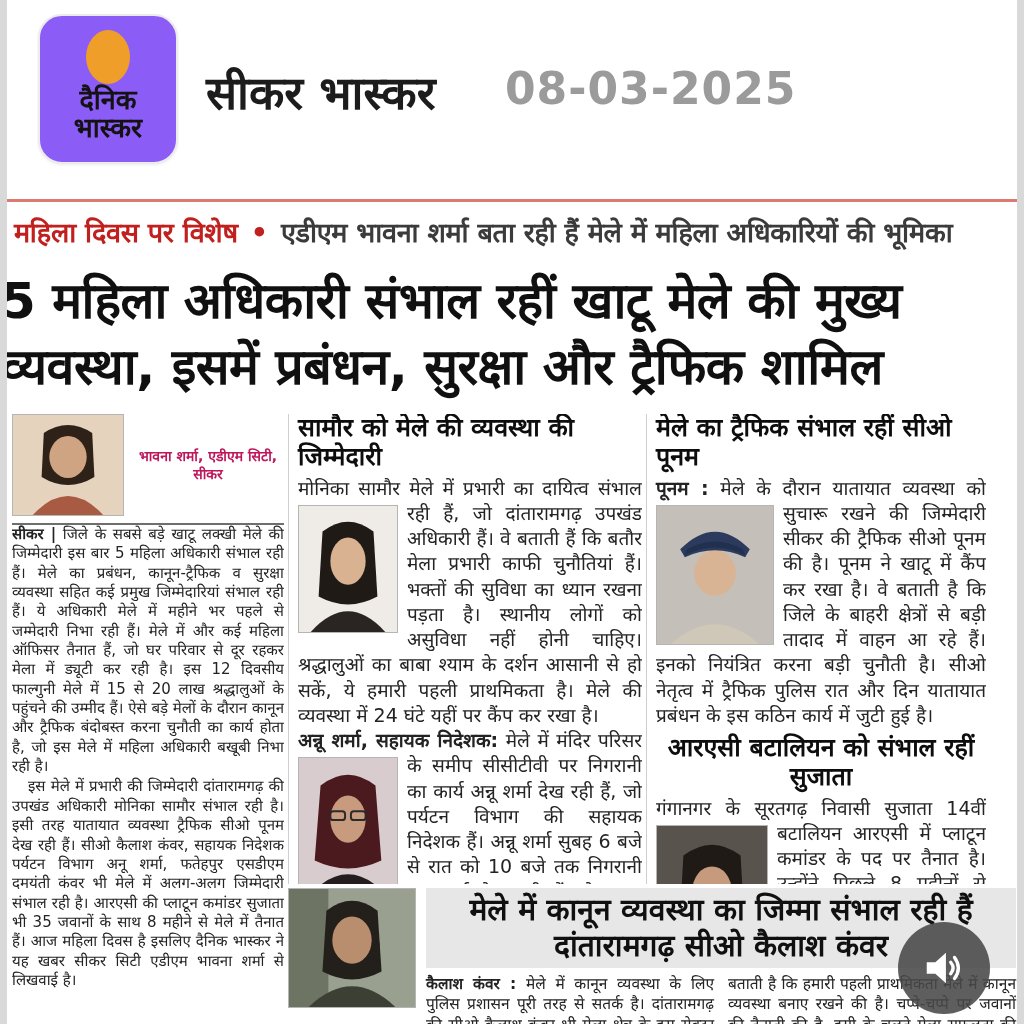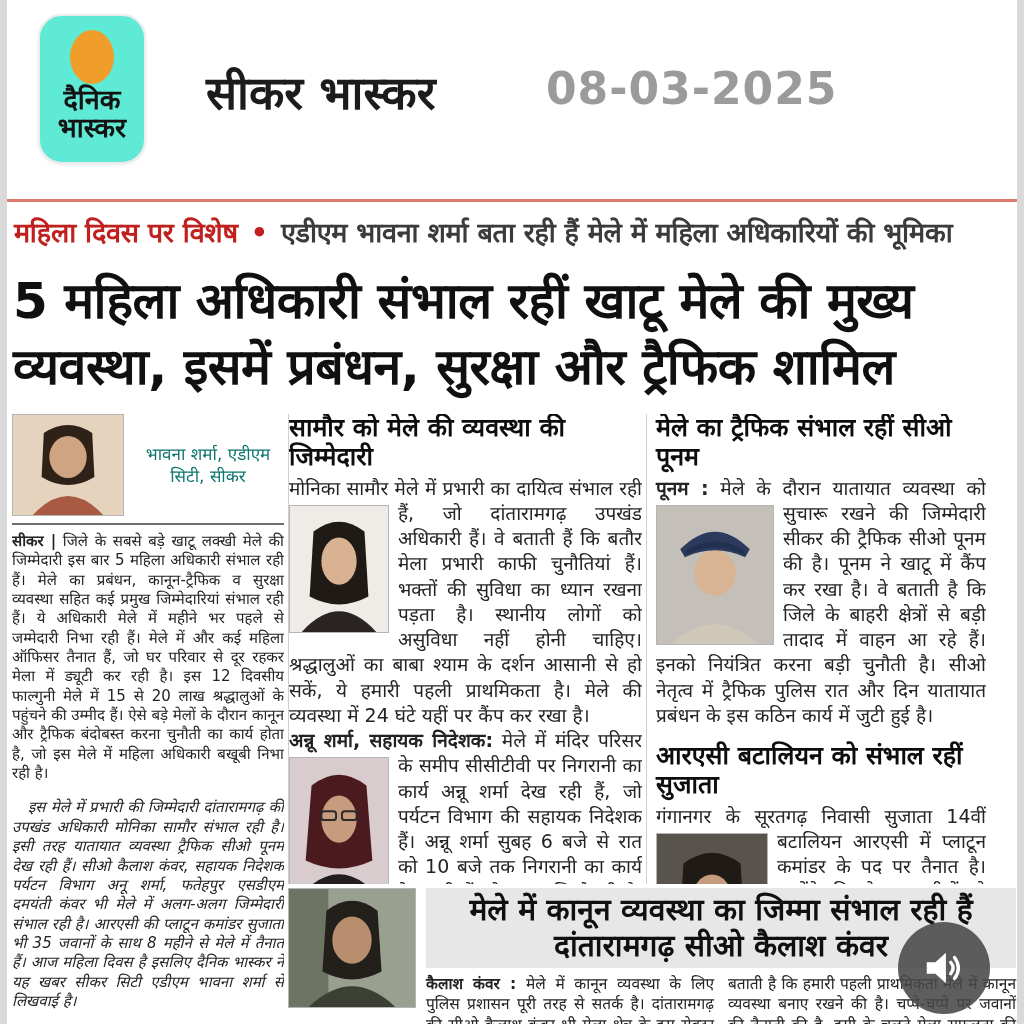--- a/index.html
+++ b/index.html
@@ -9,56 +9,56 @@
     background:#ffffff;
     font-family:"DejaVu Sans","Liberation Sans",sans-serif;
     overflow:hidden;
     color:#222;
   }
   .edge { position:absolute; top:0; bottom:0; width:7px; background:#d9d9d9; z-index:6; }
   .edge-l { left:0; } .edge-r { right:0; }
 
   
   .logo {
-    position:absolute; left:38px; top:14px; width:108px; height:150px;
-    background:#5eead4; border:2px solid #ececec; border-radius:24px;
+    position:absolute; left:38px; top:14px; width:140px; height:150px;
+    background:#8b5cf6; border:2px solid #ececec; border-radius:24px;
     box-shadow:0 1px 3px rgba(0,0,0,0.08); text-align:center;
   }
   .logo-dot { width:44px; height:54px; border-radius:50%; background:#f09e2a; margin:14px auto 2px; }
   .logo-txt { font-size:27px; font-weight:800; color:#131313; line-height:1.02; }
   .paper-title { position:absolute; left:206px; top:60px; font-size:46px; font-weight:800; color:#1c1c1c; }
-  .date { position:absolute; left:505px; top:63px; font-size:44px; font-weight:700; color:#9b9b9b; letter-spacing:1px;margin-left:41px; }
+  .date { position:absolute; left:505px; top:63px; font-size:44px; font-weight:700; color:#9b9b9b; letter-spacing:1px; }
 
   .rule-top { position:absolute; left:0; right:0; top:199px; height:3px; background:#dd7a70; }
 
   
   .kicker { position:absolute; left:14px; top:213px; width:1002px; font-size:27px; font-weight:800; white-space:nowrap; letter-spacing:-0.3px; }
   .kicker .hl { color:#c0211f;text-align:right; }
   .kicker .dot { color:#c0211f; padding:0 4px; }
   .kicker .rest { color:#3b3b3b; }
 
   
-  .headline { position:absolute; left:13px; top:268px; width:1006px; }
+  .headline { position:absolute; left:1px; top:268px; width:1006px; }
   .headline div { font-size:50px; font-weight:800; color:#101010; line-height:1.32; letter-spacing:-0.5px; }
 
   
   .col { position:absolute; top:414px; text-align:justify; }
   .col1 { left:12px; width:272px; height:604px; overflow:hidden; }
-  .col2 { left:288px; width:354px; height:470px; border-left:1px solid #cfcfcf; overflow:hidden; }
+  .col2 { left:288px; width:354px; height:470px; border-left:1px solid #cfcfcf; padding-left:9px; overflow:hidden; }
   .col3 { left:646px; width:340px; height:470px; border-left:1px solid #cfcfcf; padding-left:9px; overflow:hidden; }
 
   .c1-top { display:flex; gap:8px; align-items:center; padding-bottom:7px; border-bottom:2px solid #6e6e6e; }
-  .c1-caption { flex:1; text-align:center; font-weight:400; font-size:17px; line-height:1.32; color:#0f766e; }
+  .c1-caption { flex:1; text-align:center; font-weight:700; font-size:14px; line-height:1.32; color:#be185d; }
   .bodytxt { font-size:15px; line-height:1.29; color:#232323; }
-  .col1 .bodytxt { margin-top:7px; }
-  .col1 .p2 { text-indent:16px; margin-top:15px;font-style:italic; }
+  .col1 .bodytxt { }
+  .col1 .p2 { text-indent:16px; margin-top:1px; }
   .dateline { font-weight:800; }
 
   .sec-h { font-size:25px; font-weight:800; color:#0d0d0d; margin:0 0 4px; line-height:1.15; text-align:left; }
-  .sec-h.mt { margin-top:14px; }
+  .sec-h.mt { margin-top:6px;text-align:center; }
   .sec-txt { font-size:19px; line-height:1.33; color:#232323; }
   .lead { font-weight:800; }
 
   
   .photo { position:relative; overflow:hidden; border:1px solid #b5b5b5; background:#ddd; flex:none; }
   .photo svg { position:absolute; inset:0; width:100%; height:100%; }
   .ph1 { width:112px; height:102px; }
   .ph2 { width:100px; height:128px; float:left; margin:4px 9px 3px 0; }
   .ph3 { width:100px; height:140px; float:left; margin:4px 9px 3px 0; }
   .ph4 { width:118px; height:140px; float:left; margin:4px 9px 3px 0; }

